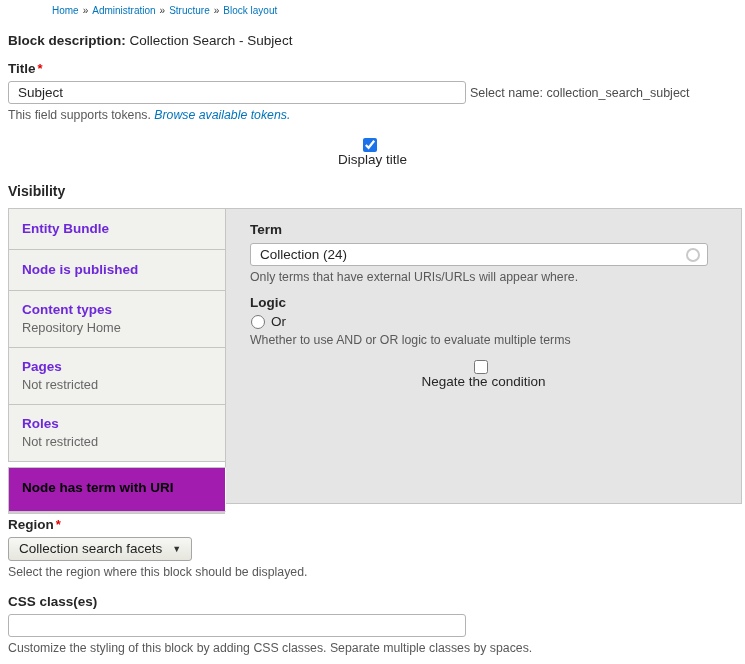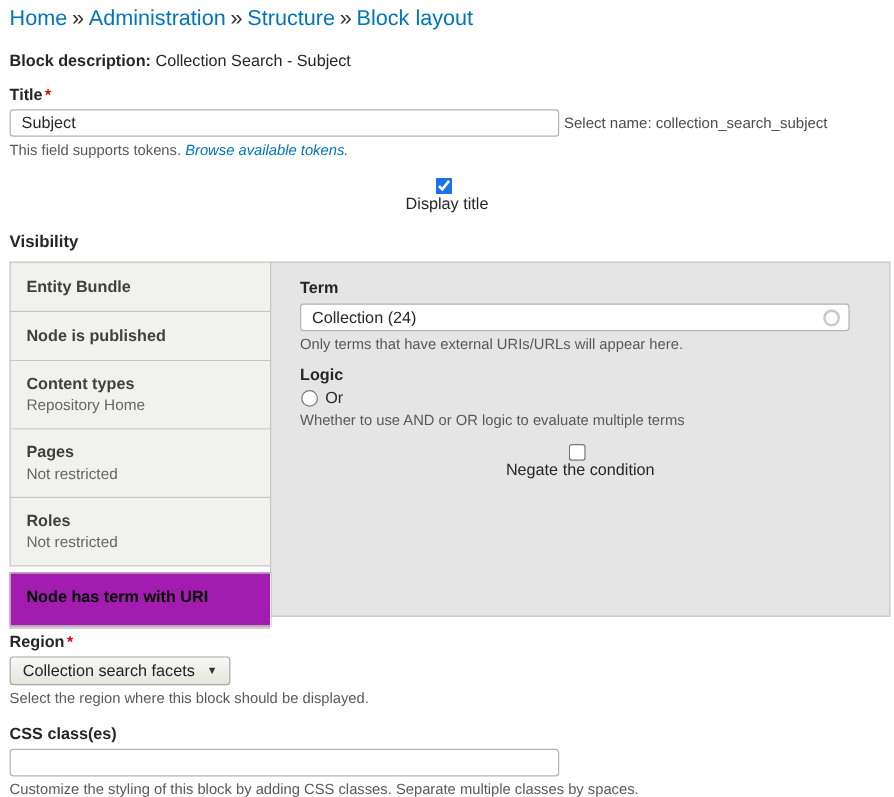--- a/index.html
+++ b/index.html
@@ -6,21 +6,21 @@
   html, body { margin: 0; padding: 0; }
   body {
     width: 745px; height: 664px; overflow: hidden;
     background: #fff; color: #262626;
     font-family: "Liberation Sans", sans-serif;
     font-size: 13px;
   }
   .page { padding: 4px 8px 0 8px; }
 
   
-  .breadcrumb { font-size: 18px; padding-top: 1px; }
+  .breadcrumb { font-size: 10px; padding-top: 1px; margin-left: 44px; }
   .breadcrumb a { color: #0074bd; text-decoration: none; cursor: pointer; }
   .breadcrumb .sep { color: #333; margin: 0 4px; }
 
   
   .block-desc { margin-top: 17px; font-size: 13.5px; }
   .block-desc .lbl { font-weight: bold; }
 
   
   .form-label { font-weight: bold; font-size: 13.5px; }
   .req { color: #e00000; font-weight: bold; margin-left: 2px; }
@@ -45,21 +45,21 @@
   
   .visibility-heading { margin-top: 16px; margin-bottom: 9px; font-size: 14px; font-weight: bold; }
   .vtabs { display: flex; width: 734px; height: 296px; }
   .vtabs-menu { width: 217px; display: flex; flex-direction: column; }
   .vtab {
     background: #f1f1ee;
     border: 1px solid #c5c5c5; border-top: none; border-right: none;
     padding: 11px 13px 12px 13px; cursor: pointer;
   }
   .vtab:first-child { border-top: 1px solid #c5c5c5; }
-  .vtab .vtab-label { color: #404040; font-weight: bold; font-size: 13.5px; }
+  .vtab .vtab-label { color: #6d28d9; font-weight: bold; font-size: 13.5px; }
   .vtab .vtab-summary { color: #666; font-size: 12.8px; margin-top: 3px; }
   .vtab.single { padding-top: 12px; padding-bottom: 13px; }
   .vtab.selected {
     margin-top: 5px; margin-right: -1px;
     position: relative; z-index: 2;
     background: #a21caf; border-right: 1px solid #fcfcfa;
     border-top: 1px solid #c5c5c5;
     padding: 12px 13px 16px 13px;
   }
   .vtab.selected .vtab-label { color: #000; }
@@ -167,21 +167,21 @@
       </div>
       <div class="vtabs-filler"></div>
     </div>
 
     <div class="vtabs-pane">
       <div class="form-label">Term</div>
       <div class="term-input-wrap">
         <input type="text" value="Collection (24)" style="">
         <span class="autocomplete-ring"></span>
       </div>
-      <div class="descr">Only terms that have external URIs/URLs will appear here.</div>
+      <div class="descr">Only terms that have external URIs/URLs will appear where.</div>
 
       <div class="logic-group">
         <div class="form-label">Logic</div>
         <label class="radio-row">
           <input type="radio" name="logic" style="">
           <span>Or</span>
         </label>
         <div class="descr">Whether to use AND or OR logic to evaluate multiple terms</div>
       </div>
 

